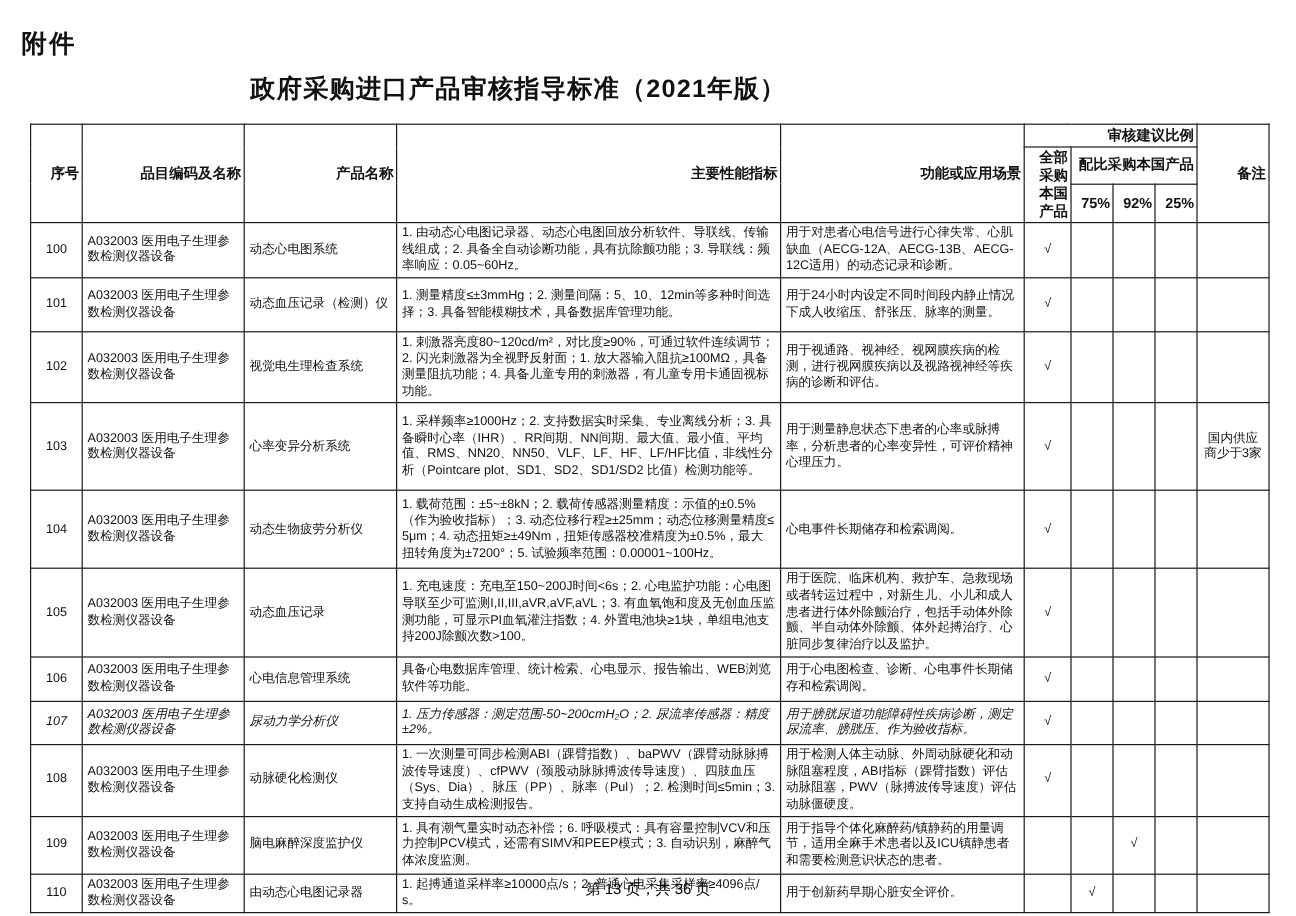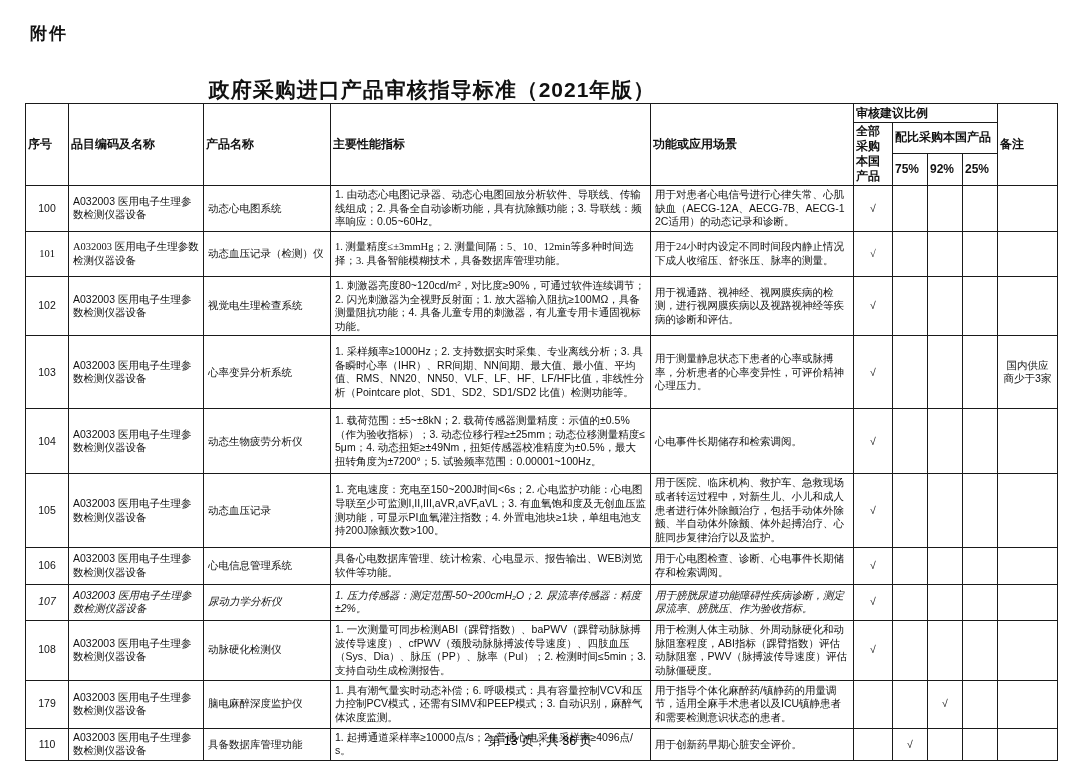--- a/index.html
+++ b/index.html
@@ -5,40 +5,40 @@
   html,body{margin:0;padding:0;}
   body{
     width:1080px;height:763px;
     background:#ffffff;
     font-family:"Liberation Sans","DejaVu Sans",sans-serif;
     color:#111;
     position:relative;
     overflow:hidden;
   }
   .attachment{
-    position:absolute;left:30px;top:22px;
-    font-size:17px;font-weight:bold;letter-spacing:2px;
+    position:absolute;left:18px;top:22px;
+    font-size:21px;font-weight:bold;letter-spacing:2px;
   }
   .doc-title{
     position:absolute;left:0;top:60px;width:864px;
-    text-align:center;font-size:21px;font-weight:bold;letter-spacing:1px;margin-top:16px;
+    text-align:center;font-size:21px;font-weight:bold;letter-spacing:1px;
   }
   table.main{
     position:absolute;left:25px;top:103px;
     width:1032px;
     border-collapse:collapse;
     table-layout:fixed;
   }
   table.main,
   table.main th,
   table.main td{
     border:1.5px solid #1a1a1a;
   }
   table.main th{
-    font-weight:bold;text-align:left;vertical-align:middle;
+    font-weight:bold;text-align:right;vertical-align:middle;
     font-size:12px;padding:1px 2px;line-height:1.25;
   }
   th.small-head{font-size:10px;}
   table.main td{
     vertical-align:middle;
     font-size:10.5px;line-height:1.3;
     padding:2px 4px;
     word-break:break-all;
   }
   td.c-center{text-align:center;padding:2px 1px;}
@@ -89,28 +89,28 @@
       <th class="small-head">92%</th>
       <th class="small-head">25%</th>
     </tr>
   </thead>
   <tbody>
       <tr style="height: 45px;">
         <td class="c-center cell-seq">100</td>
         <td class="c-left cell-item-code">A032003 医用电子生理参数检测仪器设备</td>
         <td class="c-left cell-product-name">动态心电图系统</td>
         <td class="c-left">1. 由动态心电图记录器、动态心电图回放分析软件、导联线、传输线组成；2. 具备全自动诊断功能，具有抗除颤功能；3. 导联线：频率响应：0.05~60Hz。</td>
-        <td class="c-left">用于对患者心电信号进行心律失常、心肌缺血（AECG-12A、AECG-7B、AECG-12C适用）的动态记录和诊断。</td>
-        <td class="c-center check">√</td>
-        <td class="c-center check"></td>
-        <td class="c-center check"></td>
-        <td class="c-center check"></td>
-        <td class="c-center"></td>
-      </tr>
-      <tr style="height: 45px; font-family: Liberation Serif, serif;">
+        <td class="c-left">用于对患者心电信号进行心律失常、心肌缺血（AECG-12A、AECG-13B、AECG-12C适用）的动态记录和诊断。</td>
+        <td class="c-center check">√</td>
+        <td class="c-center check"></td>
+        <td class="c-center check"></td>
+        <td class="c-center check"></td>
+        <td class="c-center"></td>
+      </tr>
+      <tr style="height: 45px;">
         <td class="c-center cell-seq">101</td>
         <td class="c-left cell-item-code">A032003 医用电子生理参数检测仪器设备</td>
         <td class="c-left cell-product-name">动态血压记录（检测）仪</td>
         <td class="c-left">1. 测量精度≤±3mmHg；2. 测量间隔：5、10、12min等多种时间选择；3. 具备智能模糊技术，具备数据库管理功能。</td>
         <td class="c-left">用于24小时内设定不同时间段内静止情况下成人收缩压、舒张压、脉率的测量。</td>
         <td class="c-center check">√</td>
         <td class="c-center check"></td>
         <td class="c-center check"></td>
         <td class="c-center check"></td>
         <td class="c-center"></td>
@@ -193,35 +193,35 @@
         <td class="c-left cell-product-name">动脉硬化检测仪</td>
         <td class="c-left">1. 一次测量可同步检测ABI（踝臂指数）、baPWV（踝臂动脉脉搏波传导速度）、cfPWV（颈股动脉脉搏波传导速度）、四肢血压（Sys、Dia）、脉压（PP）、脉率（Pul）；2. 检测时间≤5min；3. 支持自动生成检测报告。</td>
         <td class="c-left">用于检测人体主动脉、外周动脉硬化和动脉阻塞程度，ABI指标（踝臂指数）评估动脉阻塞，PWV（脉搏波传导速度）评估动脉僵硬度。</td>
         <td class="c-center check">√</td>
         <td class="c-center check"></td>
         <td class="c-center check"></td>
         <td class="c-center check"></td>
         <td class="c-center"></td>
       </tr>
       <tr style="height: 48px;">
-        <td class="c-center cell-seq">179</td>
+        <td class="c-center cell-seq">109</td>
         <td class="c-left cell-item-code">A032003 医用电子生理参数检测仪器设备</td>
         <td class="c-left cell-product-name">脑电麻醉深度监护仪</td>
         <td class="c-left">1. 具有潮气量实时动态补偿；6. 呼吸模式：具有容量控制VCV和压力控制PCV模式，还需有SIMV和PEEP模式；3. 自动识别，麻醉气体浓度监测。</td>
         <td class="c-left">用于指导个体化麻醉药/镇静药的用量调节，适用全麻手术患者以及ICU镇静患者和需要检测意识状态的患者。</td>
         <td class="c-center check"></td>
         <td class="c-center check"></td>
         <td class="c-center check">√</td>
         <td class="c-center check"></td>
         <td class="c-center"></td>
       </tr>
       <tr style="height: 28px;">
         <td class="c-center cell-seq">110</td>
         <td class="c-left cell-item-code">A032003 医用电子生理参数检测仪器设备</td>
-        <td class="c-left cell-product-name">具备数据库管理功能</td>
+        <td class="c-left cell-product-name">由动态心电图记录器</td>
         <td class="c-left">1. 起搏通道采样率≥10000点/s；2. 普通心电采集采样率≥4096点/s。</td>
         <td class="c-left">用于创新药早期心脏安全评价。</td>
         <td class="c-center check"></td>
         <td class="c-center check">√</td>
         <td class="c-center check"></td>
         <td class="c-center check"></td>
         <td class="c-center"></td>
       </tr>
     </tbody>
 </table>

